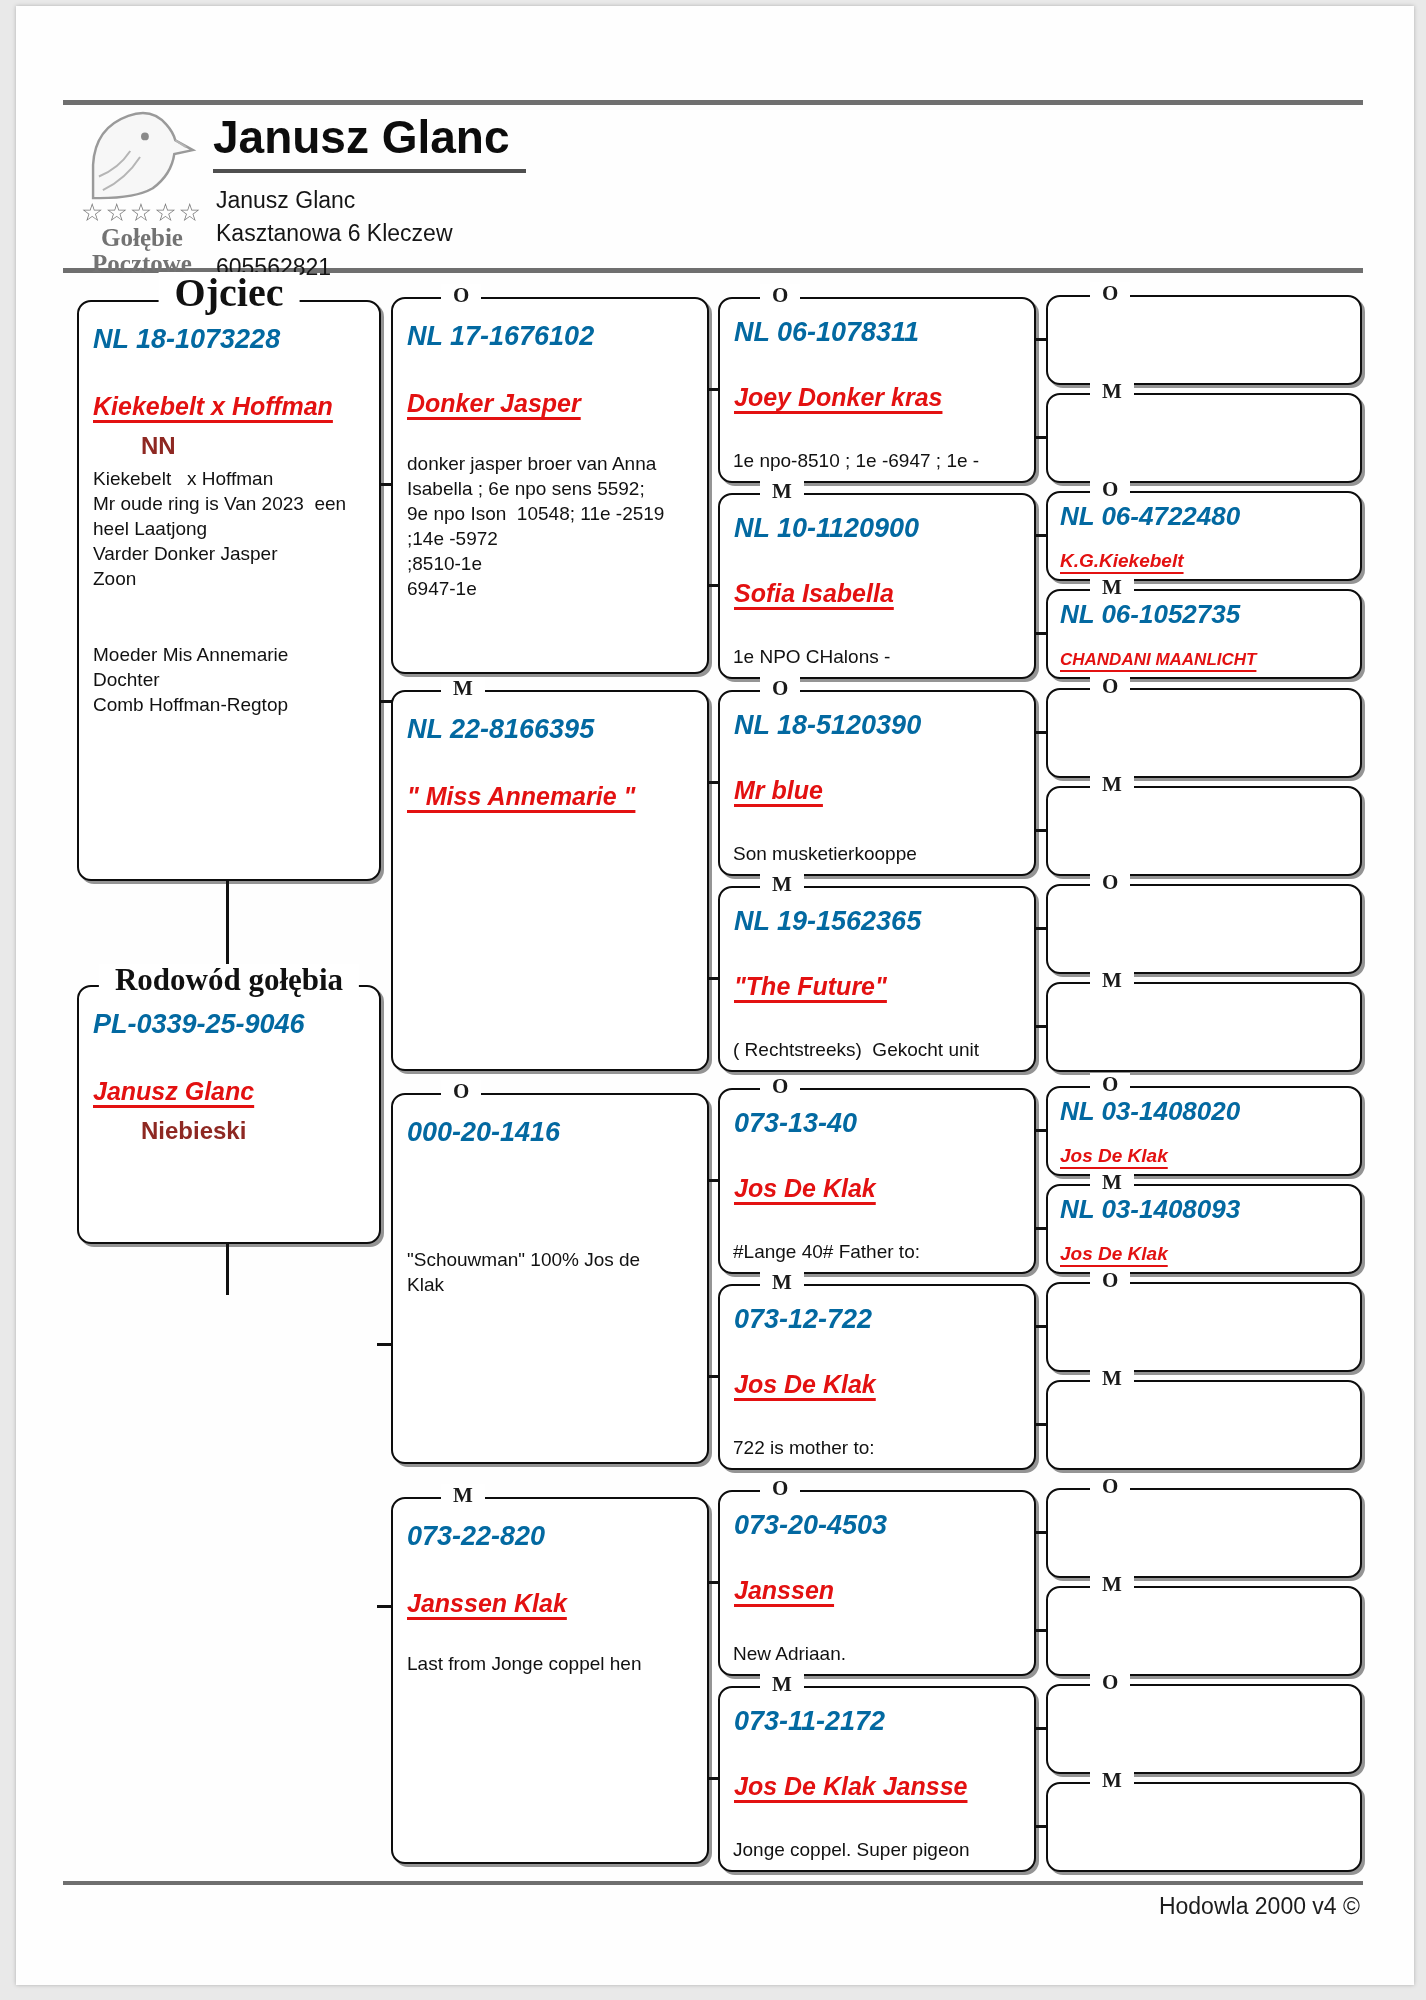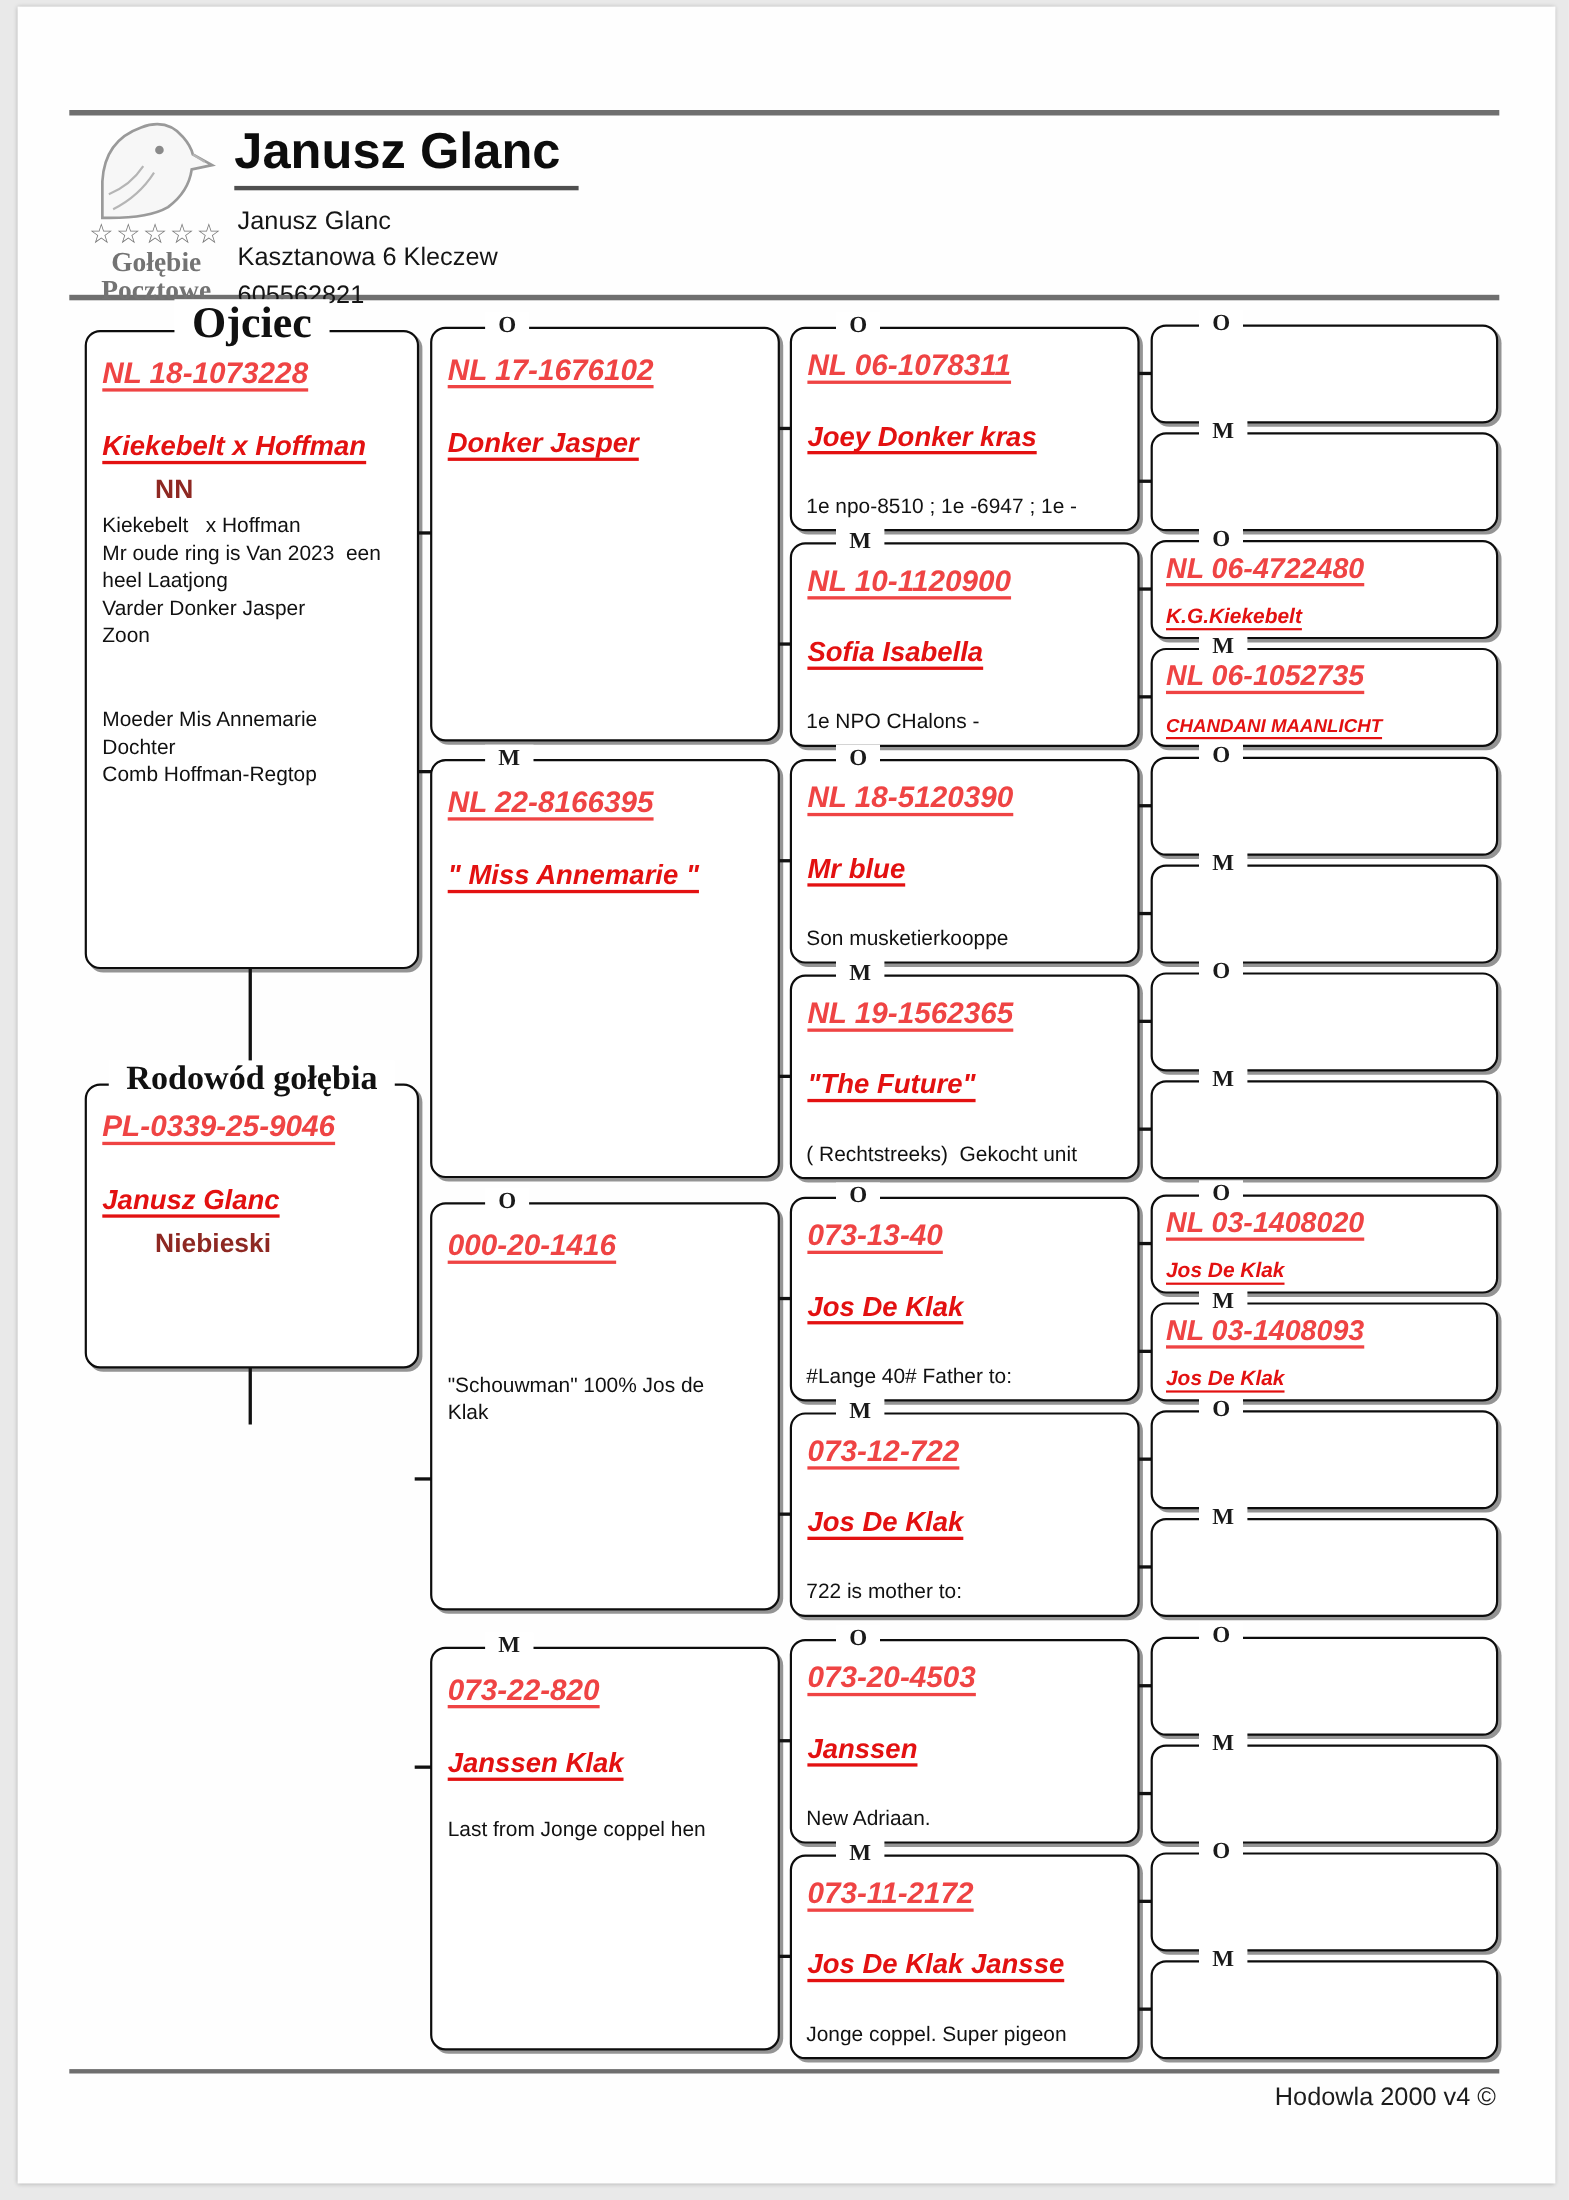--- a/index.html
+++ b/index.html
@@ -19,21 +19,21 @@
   .box{position:absolute;background:#fff;border:2.5px solid #0d0d0d;border-radius:14px;
        box-shadow:3px 3px 0 rgba(20,20,20,.45);}
   .c1{left:77px;width:300px}.c2{left:391px;width:314px}.c3{left:718px;width:314px}.c4{left:1046px;width:312px}
   .sex{position:absolute;top:-15px;left:40px;background:#fff;padding:0 12px;
        font:700 21px "Liberation Serif",serif;color:#1a1a1a;line-height:1.1;}
   .c2 .sex{left:48px}.c4 .sex{left:42px}
   .sec{position:absolute;top:-30px;left:50%;transform:translateX(-50%);background:#fff;padding:0 16px;
        font:700 40px/1.05 "Liberation Serif",serif;color:#111;white-space:nowrap;}
   .sec.small{font-size:31px;top:-23px;}
   .ring{position:absolute;top:22px;left:14px;font:700 italic 27px "Liberation Sans",sans-serif;
-        color:#ef4444;text-decoration:underline;text-decoration-thickness:2.5px;text-underline-offset:5px;
+        color:#0369a1;text-decoration-thickness:2.5px;text-underline-offset:5px;
         white-space:nowrap;}
   .pname{position:absolute;top:90px;left:14px;font:700 italic 25px "Liberation Sans",sans-serif;
         color:#e31111;text-decoration:underline;text-decoration-thickness:2.5px;text-underline-offset:5px;
         white-space:nowrap;}
   .psub{position:absolute;top:130px;left:14px;font:700 24px "Liberation Sans",sans-serif;color:#8e2822;margin-left:48px;}
   .notes{position:absolute;left:14px;right:6px;font:19px/1.32 "Liberation Sans",sans-serif;color:#111;
         white-space:pre-wrap;}
   .c1 .notes{top:164px}.c2 .notes{top:152px}
   .foot{position:absolute;bottom:9px;left:13px;font:19px "Liberation Sans",sans-serif;color:#111;white-space:pre;}
   .c3 .ring{top:18px}.c3 .pname{top:84px}
@@ -123,20 +123,26 @@
     <span class="sec small">Rodowód gołębia</span>
     <div class="ring">PL-0339-25-9046</div>
     <div class="pname">Janusz Glanc</div>
     <div class="psub">Niebieski</div>
   </div>
 
   <div class="box c2" style="top:297px;height:373px">
     <span class="sex">O</span>
     <div class="ring">NL 17-1676102</div>
     <div class="pname">Donker Jasper</div>
+    <div class="notes">donker jasper broer van Anna
+Isabella ; 6e npo sens 5592;
+9e npo Ison  10548; 11e -2519
+;14e -5972
+;8510-1e
+6947-1e</div>
   </div>
   <div class="box c2" style="top:690px;height:377px">
     <span class="sex">M</span>
     <div class="ring">NL 22-8166395</div>
     <div class="pname">" Miss Annemarie "</div>
   </div>
   <div class="box c2" style="top:1093px;height:367px">
     <span class="sex">O</span>
     <div class="ring">000-20-1416</div>
     <div class="pname"></div>

